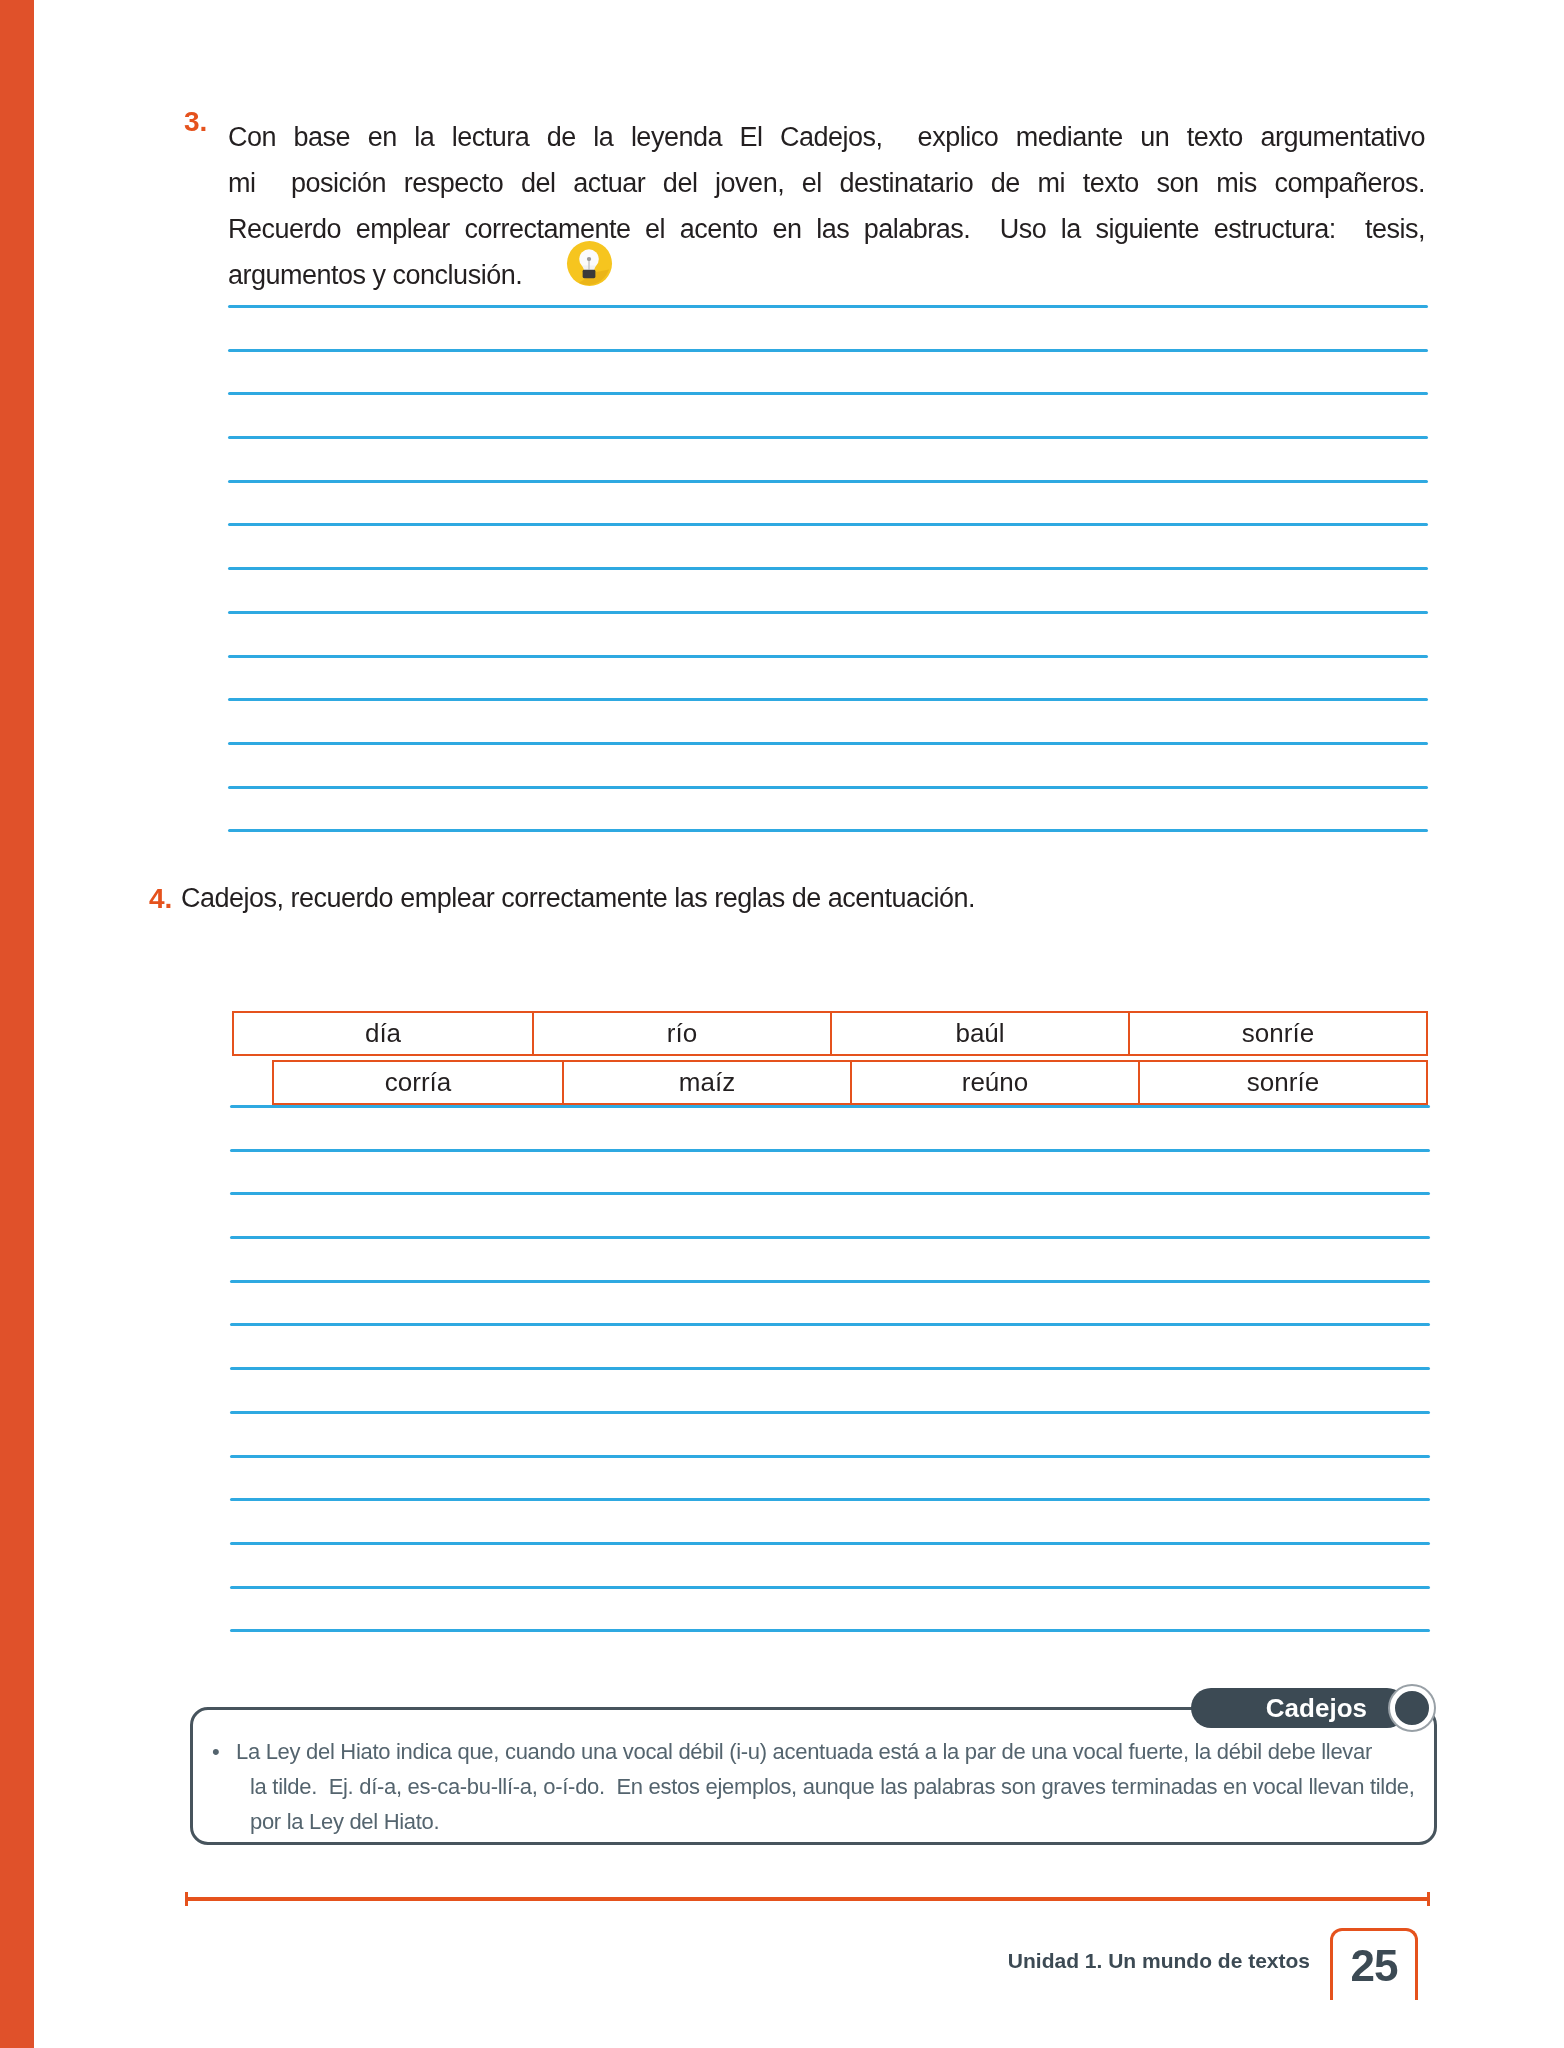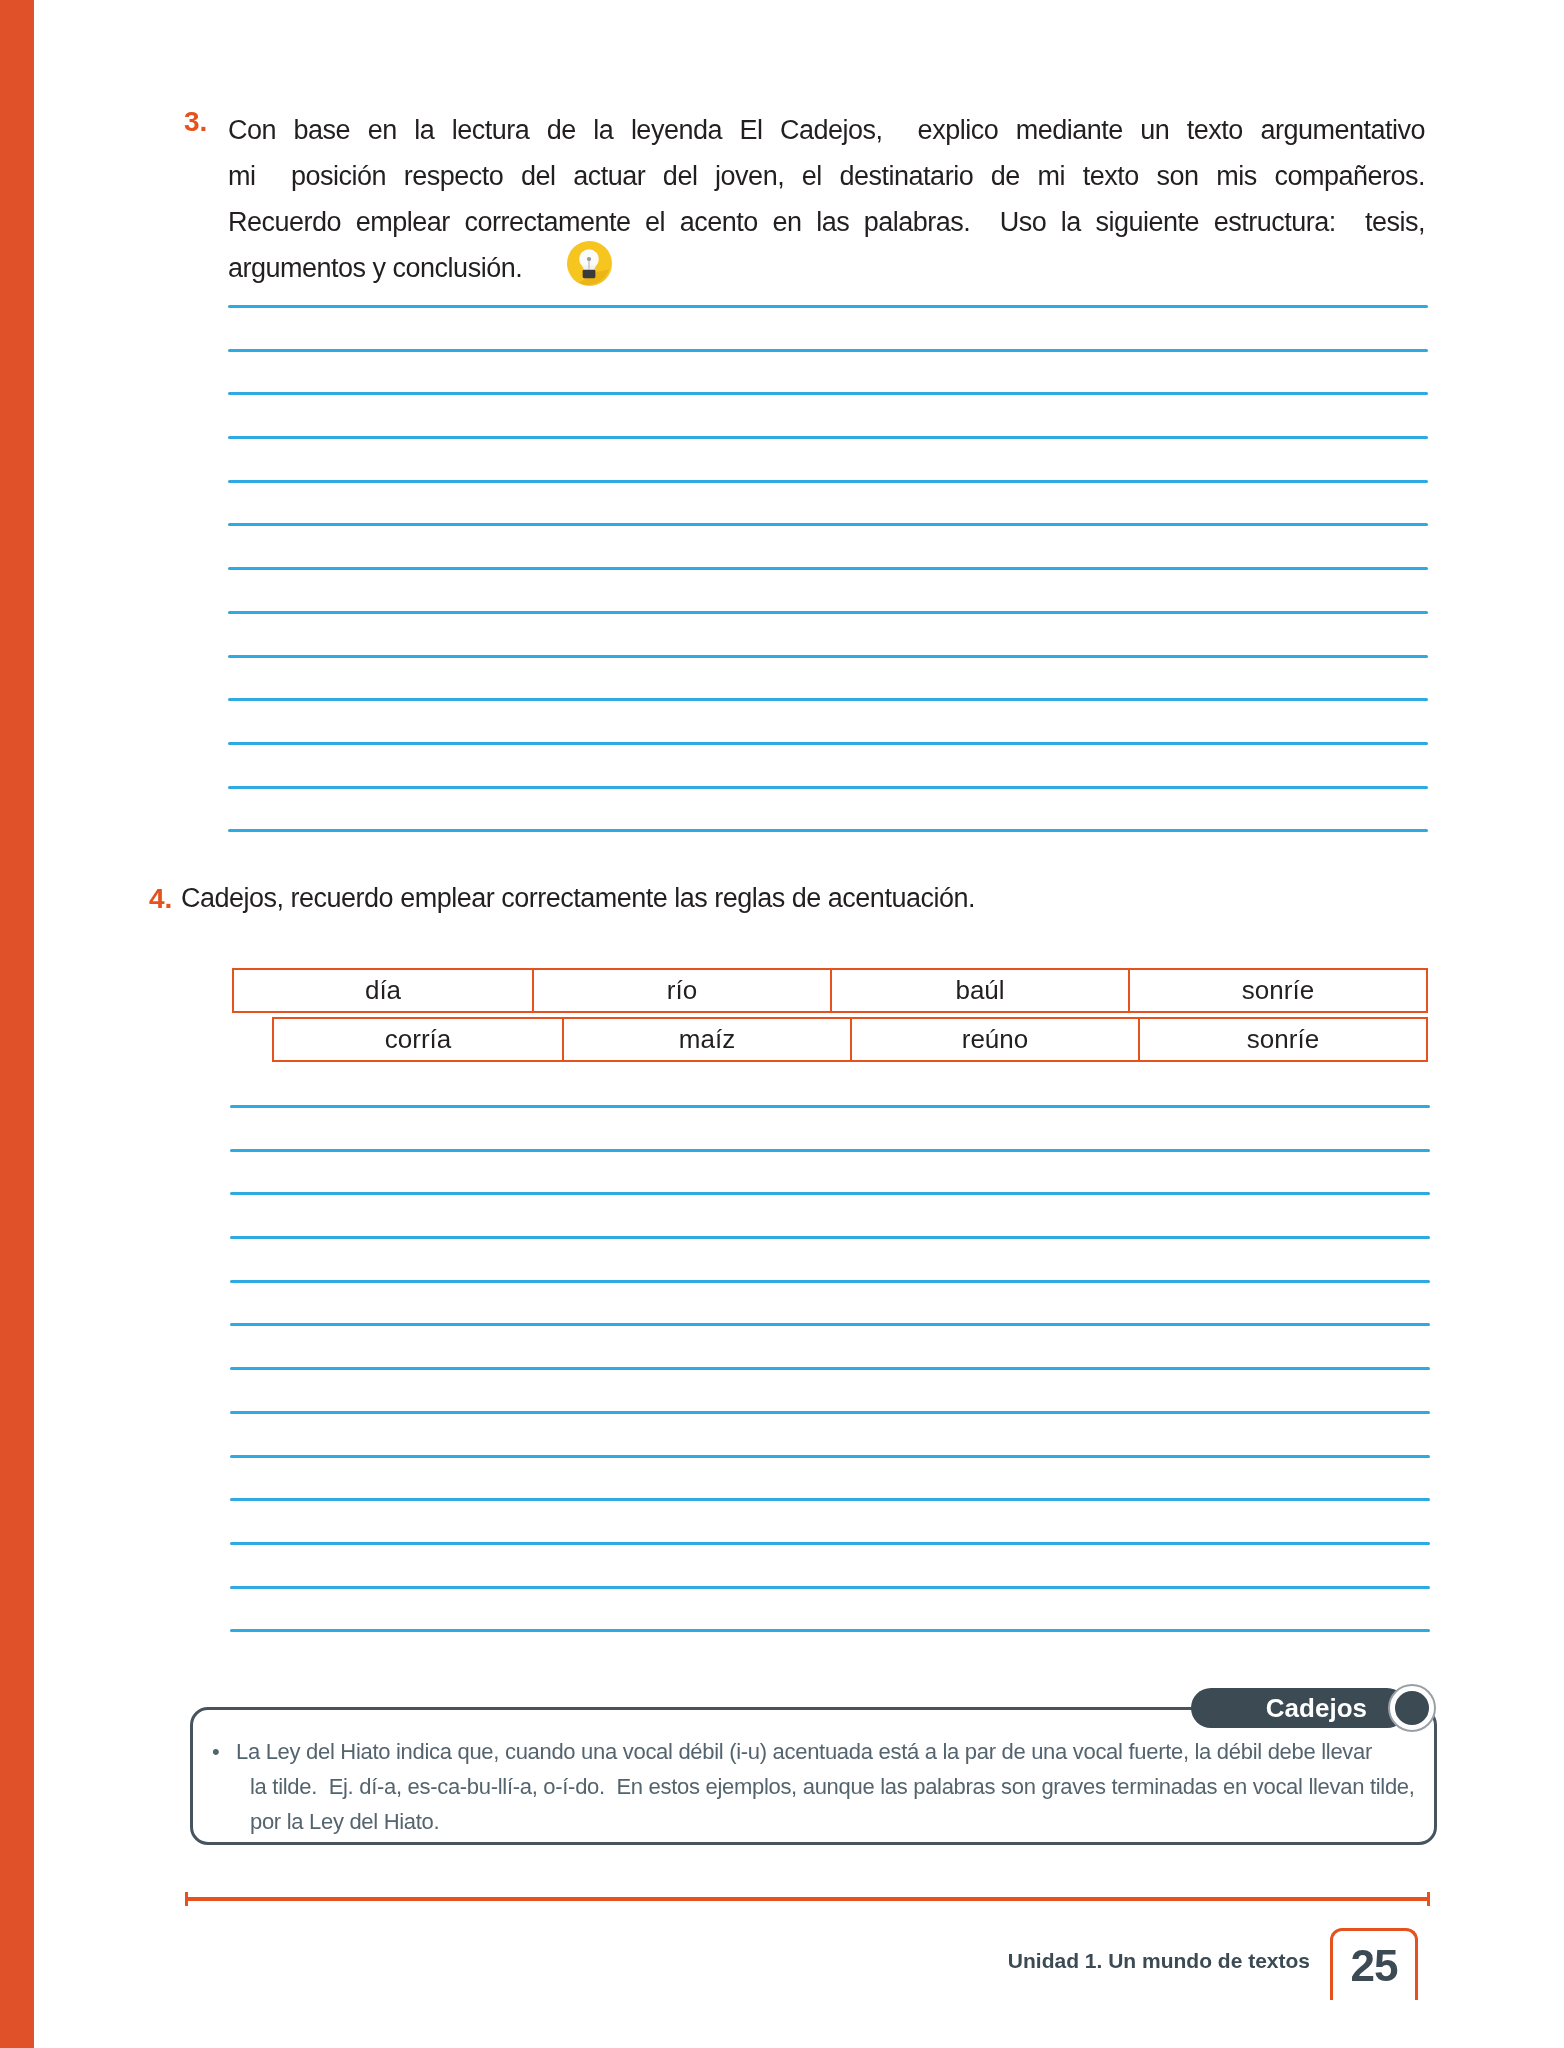--- a/index.html
+++ b/index.html
@@ -37,21 +37,21 @@
   #ex4-text .ex-line{line-height:43px;}
 
   
   .bulb{position:absolute;left:566px;top:240px;width:47px;height:47px;}
 
   
   .answer-lines{position:absolute;display:flex;flex-direction:column;gap:40.7px;}
   .rule-line{height:3px;background:var(--blue);border-radius:2px;}
 
   
-  .word-table{position:absolute;left:232px;top:968px;width:1196px;}
+  .word-table{position:absolute;left:232px;top:1011px;width:1196px;}
   .wt-row{
     display:grid;grid-template-columns:repeat(4,1fr);
     border:2px solid var(--orange);height:45px;background:#fff;
   }
   .wt-row + .wt-row{margin-top:4px;margin-left:40px;}
   .wt-cell{
     display:flex;align-items:center;justify-content:center;
     font-size:26px;color:var(--ink);
   }
   .wt-cell + .wt-cell{border-left:2px solid var(--orange);}
@@ -106,21 +106,21 @@
   .page-number{font-size:44px;font-weight:bold;color:var(--slate);letter-spacing:-1px;}
 </style>
 </head>
 <body>
 
 <div class="page">
 
   <div class="side-band"></div>
 
   <div class="ex-number" style="left:184px;top:99px;">3.</div>
-  <div class="ex-text" style="left:228px;top:107px;width:1197px;" id="ex3-text">
+  <div class="ex-text" style="left:228px;top:114px;width:1197px;" id="ex3-text">
     <div class="ex-line jl">Con base en la lectura de la leyenda El Cadejos,  explico mediante un texto argumentativo</div>
     <div class="ex-line jl">mi  posición respecto del actuar del joven, el destinatario de mi texto son mis compañeros.</div>
     <div class="ex-line jl">Recuerdo emplear correctamente el acento en las palabras.  Uso la siguiente estructura:  tesis,</div>
     <div class="ex-line">argumentos y conclusión.</div>
   </div>
 
   <div class="bulb">
     <svg viewBox="0 0 48 48" width="47" height="47">
       <circle cx="24" cy="24" r="23" fill="#F6C51F"></circle>
       <path d="M44 30 A23 23 0 0 1 13 44 L30 33 Z" fill="#E2A813" opacity="0.55"></path>

